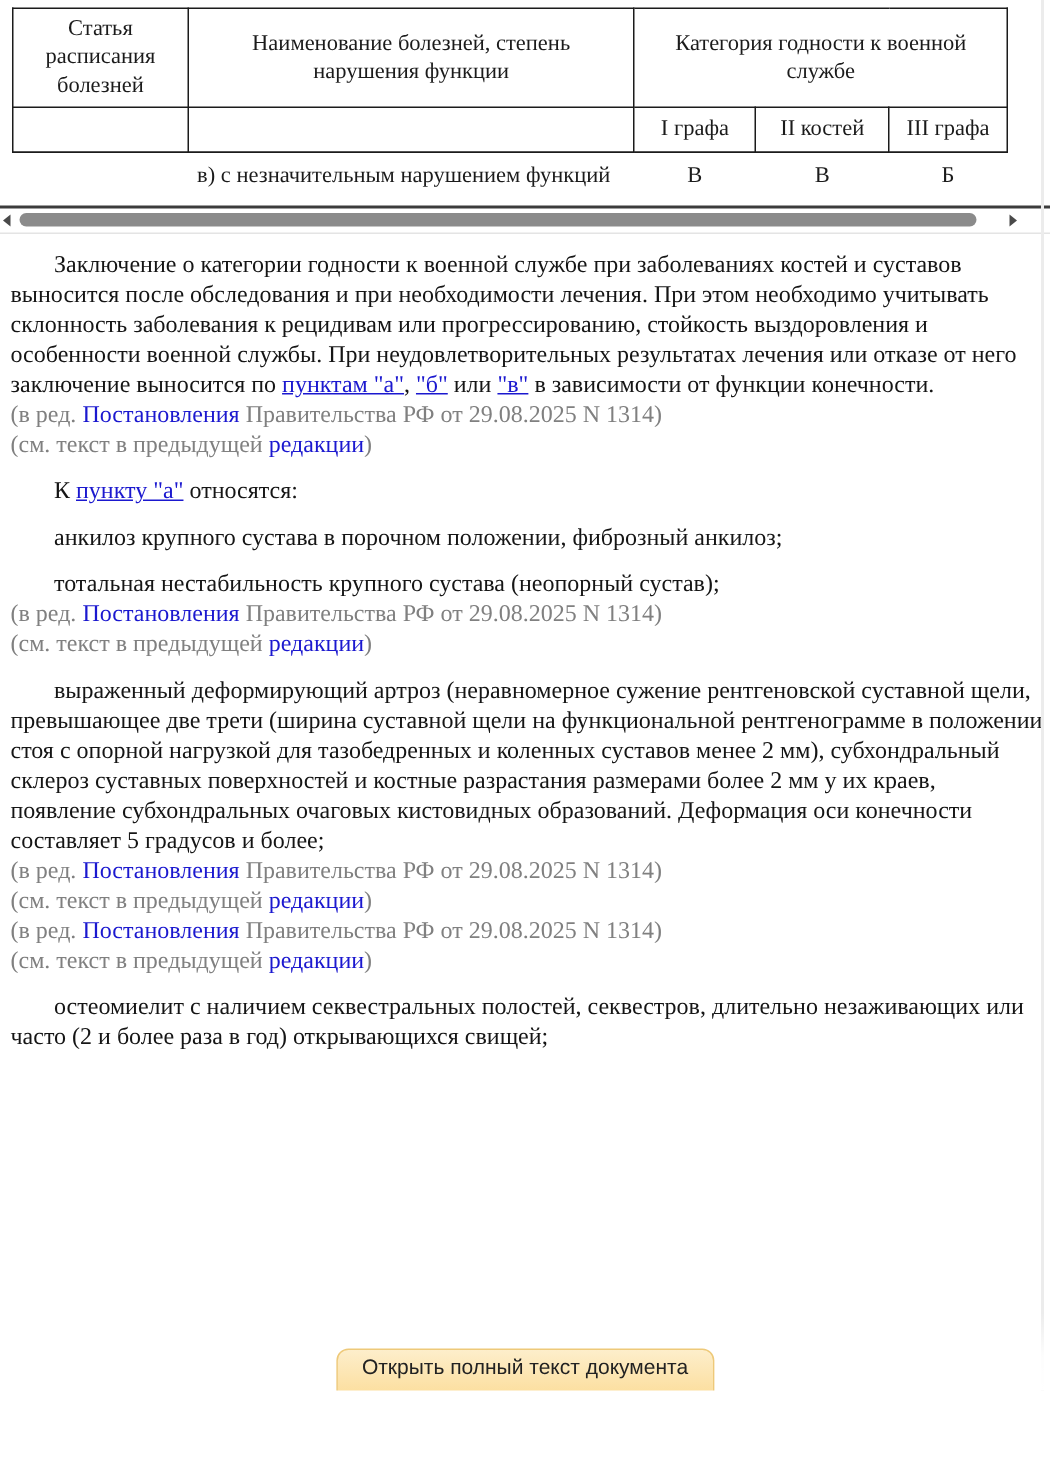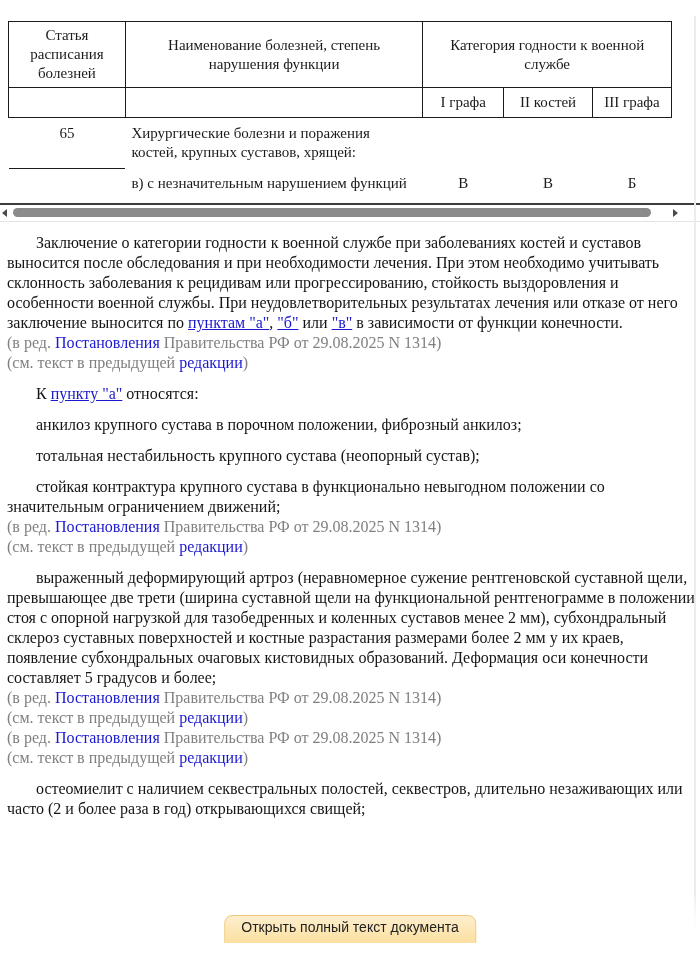--- a/index.html
+++ b/index.html
@@ -1,18 +1,18 @@
 <!DOCTYPE html>
 <html><head>
 <meta charset="utf-8">
 <style>
   html,body{margin:0;padding:0;}
   body{width:700px;height:976px;overflow:hidden;background:#fff;
        font-family:"Liberation Serif","DejaVu Serif",serif;color:#111;}
-  .page{position:relative;width:700px;height:927px;overflow:hidden;margin-top:16px;}
+  .page{position:relative;width:700px;height:927px;overflow:hidden;}
 
   
   .tbl-pad{padding:5px 0 0 8px;}
   table.sched{border-collapse:collapse;width:664px;font-size:15px;line-height:19px;color:#1b1b1b;}
   table.sched thead th{border:1px solid #1b1b1b;font-weight:normal;text-align:center;
                        padding:4px 6px;vertical-align:middle;}
   table.sched thead tr.sub th{padding:5px 4px;}
   table.sched tbody td{border:none;padding:6px 6px;vertical-align:top;}
   td.numcell{text-align:center;border-bottom:1px solid #1b1b1b !important;}
   td.namecell{text-align:left;}
@@ -74,27 +74,20 @@
         <tr class="sub">
           <th>&nbsp;</th>
           <th>&nbsp;</th>
           <th>I графа</th>
           <th>II костей</th>
           <th>III графа</th>
         </tr>
       </thead>
       <tbody>
         <tr>
-          <td class="numcell">65</td>
-          <td class="namecell">Хирургические болезни и поражения костей, крупных суставов, хрящей:</td>
-          <td></td>
-            <td></td>
-            <td></td>
-        </tr>
-        <tr>
           <td></td>
           <td class="namecell">в) с незначительным нарушением функций</td>
           <td class="gradecell">В</td>
           <td class="gradecell">В</td>
           <td class="gradecell">Б</td>
         </tr>
       </tbody>
     </table>
   </div>
 
@@ -113,21 +106,20 @@
 
     <p class="para"><span>Заключение о категории годности к военной службе при заболеваниях костей и суставов выносится после обследования и при необходимости лечения. При этом необходимо учитывать склонность заболевания к рецидивам или прогрессированию, стойкость выздоровления и особенности военной службы. При неудовлетворительных результатах лечения или отказе от него заключение выносится по </span><a class="lnk u">пунктам "а"</a><span>, </span><a class="lnk u">"б"</a><span> или </span><a class="lnk u">"в"</a><span> в зависимости от функции конечности.</span></p>
     <p class="note"><span>(в ред. </span><a class="lnk">Постановления</a><span> Правительства РФ от 29.08.2025 N 1314)</span></p>
     <p class="note"><span>(см. текст в предыдущей </span><a class="lnk">редакции</a><span>)</span></p>
 
     <p class="para"><span>К </span><a class="lnk u">пункту "а"</a><span> относятся:</span></p>
 
     <p class="para">анкилоз крупного сустава в порочном положении, фиброзный анкилоз;</p>
     <p class="para">тотальная нестабильность крупного сустава (неопорный сустав);</p>
 
-    <p class="para">стойкая контрактура крупного сустава в функционально невыгодном положении со значительным ограничением движений;</p>
     <p class="note"><span>(в ред. </span><a class="lnk">Постановления</a><span> Правительства РФ от 29.08.2025 N 1314)</span></p>
     <p class="note"><span>(см. текст в предыдущей </span><a class="lnk">редакции</a><span>)</span></p>
 
     <p class="para">выраженный деформирующий артроз (неравномерное сужение рентгеновской суставной щели, превышающее две трети (ширина суставной щели на функциональной рентгенограмме в положении стоя с опорной нагрузкой для тазобедренных и коленных суставов менее 2 мм), субхондральный склероз суставных поверхностей и костные разрастания размерами более 2 мм у их краев, появление субхондральных очаговых кистовидных образований. Деформация оси конечности составляет 5 градусов и более;</p>
     <p class="note"><span>(в ред. </span><a class="lnk">Постановления</a><span> Правительства РФ от 29.08.2025 N 1314)</span></p>
     <p class="note"><span>(см. текст в предыдущей </span><a class="lnk">редакции</a><span>)</span></p>
 
     <p class="note"><span>(в ред. </span><a class="lnk">Постановления</a><span> Правительства РФ от 29.08.2025 N 1314)</span></p>
     <p class="note"><span>(см. текст в предыдущей </span><a class="lnk">редакции</a><span>)</span></p>
 

